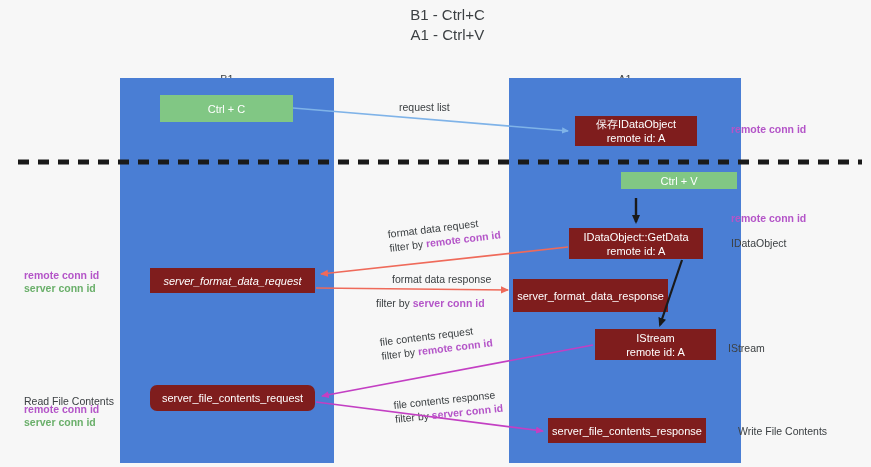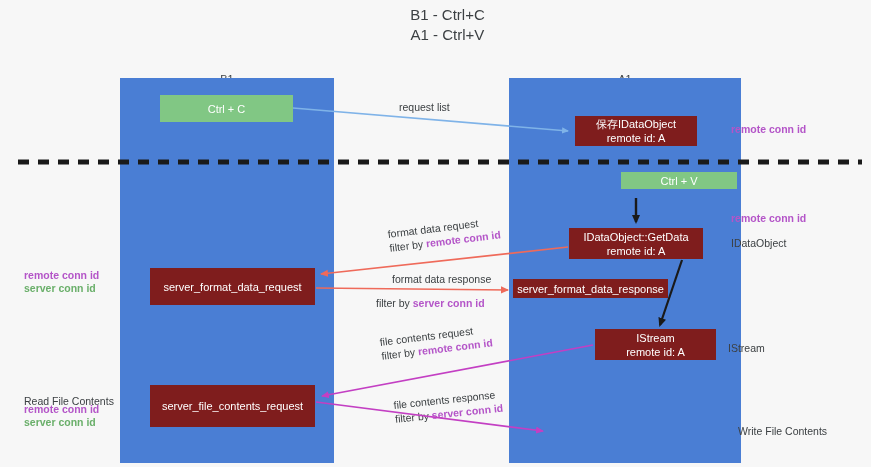--- a/index.html
+++ b/index.html
@@ -79,29 +79,30 @@
   <div class="node green" style="left:160px;top:95px;width:133px;height:27px;">Ctrl + C</div>
 
   <div class="node orange" style="left:575px;top:116px;width:122px;height:30px;">保存IDataObject
 remote id: A</div>
 
   <div class="node green" style="left:578px;top:172px;width:116px;height:17px;margin-left:43px;">Ctrl + V</div>
 
   <div class="node orange" style="left:569px;top:228px;width:134px;height:31px;">IDataObject::GetData
 remote id: A</div>
 
-  <div class="node orange" style="left:150px;top:268px;width:165px;height:37px;">server_format_data_request</div>
+  <div class="node orange" style="left:150px;top:268px;width:165px;height:25px;font-style:italic;">server_format_data_request</div>
 
-  <div class="node orange" style="left:513px;top:279px;width:155px;height:19px;">server_format_data_response</div>
+  <div class="node orange" style="left:513px;top:279px;width:155px;height:33px;">server_format_data_response</div>
 
   <div class="node orange" style="left:595px;top:329px;width:121px;height:31px;">IStream
 remote id: A</div>
 
-  <div class="node orange" style="left:150px;top:385px;width:165px;height:42px;">server_file_contents_request</div>
+  <div class="node orange" style="left:150px;top:385px;width:165px;height:26px;border-radius:7px;">server_file_contents_request</div>
 
+  <div class="node orange" style="left:548px;top:418px;width:158px;height:25px;">server_file_contents_response</div>
 
   <div class="lbl" style="left:399px;top:101px;">request list</div>
 
   <div class="rot" style="position:absolute;left:387px;top:228px;transform:rotate(-7deg);">
     <div class="lbl" style="position:static;">format data request</div>
     <div style="font-size:10.5px;line-height:14px;color:#3c4043;white-space:pre;"><span>filter by </span><span class="lbl purple" style="position:static;">remote conn id</span></div>
   </div>
 
   <div class="lbl" style="left:392px;top:273px;">format data response</div>
   <div style="position:absolute;left:376px;top:297px;font-size:10.5px;line-height:13px;color:#3c4043;white-space:pre;"><span>filter by </span><span class="lbl purple" style="position:static;">server conn id</span></div>

